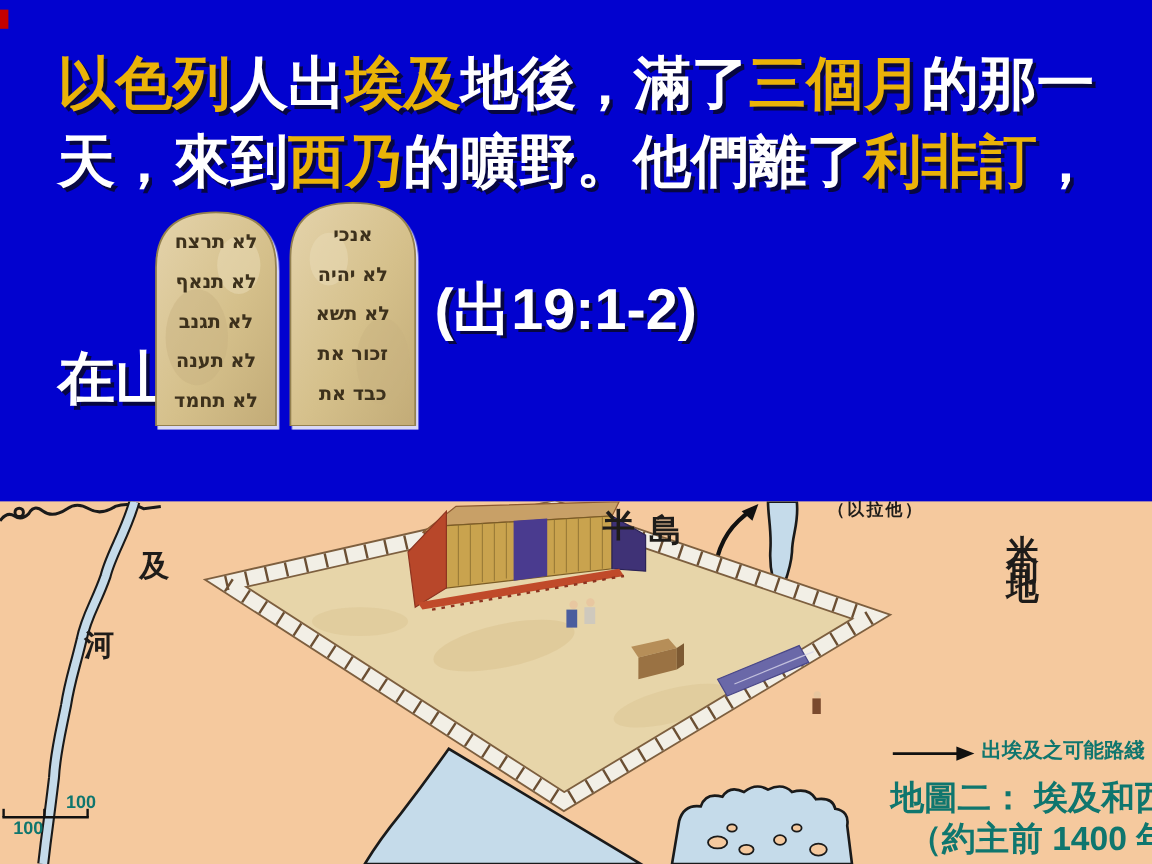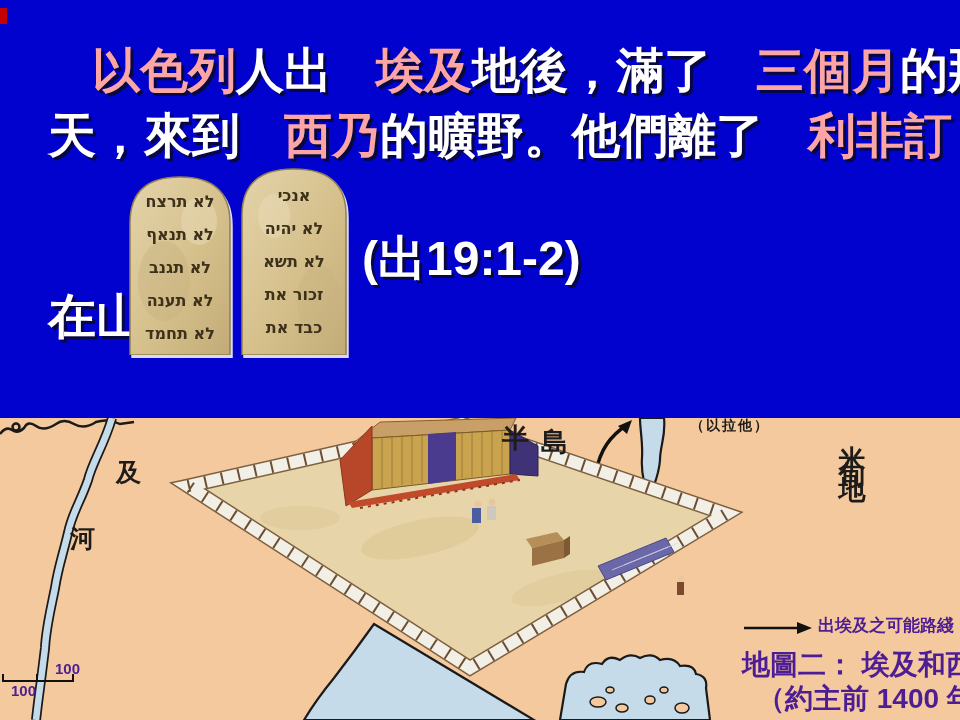--- a/index.html
+++ b/index.html
@@ -2,33 +2,33 @@
 <html><head>
 <meta charset="utf-8">
 <style>
   html,body{margin:0;padding:0;background:#888;}
   .slide{position:relative;width:960px;height:720px;overflow:hidden;background:#F5C99E;
          font-family:"Liberation Sans","DejaVu Sans",sans-serif;}
   
   .banner{position:absolute;left:0;top:0;width:960px;height:418px;background:#0202CF;}
   .tline{position:absolute;left:48px;white-space:nowrap;font-weight:bold;font-size:48px;line-height:1.08;
          text-shadow:3px 3px 0 rgba(8,8,40,.85);letter-spacing:0;}
-  .tline .w{color:#FFFFFF;} .tline .y{color:#fca5a5;margin-left:44px;}
+  .tline .w{color:#FFFFFF;} .tline .y{color:#eab308;}
   .red-mark{position:absolute;left:0;top:8px;width:7px;height:16px;background:#C40000;}
   
   .tablets{position:absolute;left:124px;top:161px;width:240px;height:194px;
            filter:drop-shadow(2px 3px 0 rgba(255,255,255,.85));}
   .tablets text{font-family:"DejaVu Sans",sans-serif;font-weight:bold;fill:#3d311c;}
   
   .map{position:absolute;left:0;top:418px;width:960px;height:302px;background:#F5C99E;}
   .map-art{position:absolute;left:0;top:0;}
   .maplabel{position:absolute;color:#1e1c1a;font-family:"Liberation Serif","DejaVu Serif",serif;
             font-weight:bold;white-space:nowrap;line-height:1;}
   .midian{writing-mode:vertical-rl;text-orientation:upright;letter-spacing:15px;}
-  .caption{position:absolute;color:#4c1d95;font-family:"Liberation Sans","DejaVu Sans",sans-serif;
+  .caption{position:absolute;color:#0f766e;font-family:"Liberation Sans","DejaVu Sans",sans-serif;
            font-weight:bold;white-space:nowrap;line-height:1;}
 </style>
 </head>
 <body>
 
 <div class="slide">
 
   <div class="banner">
     <div class="red-mark"></div>
 

